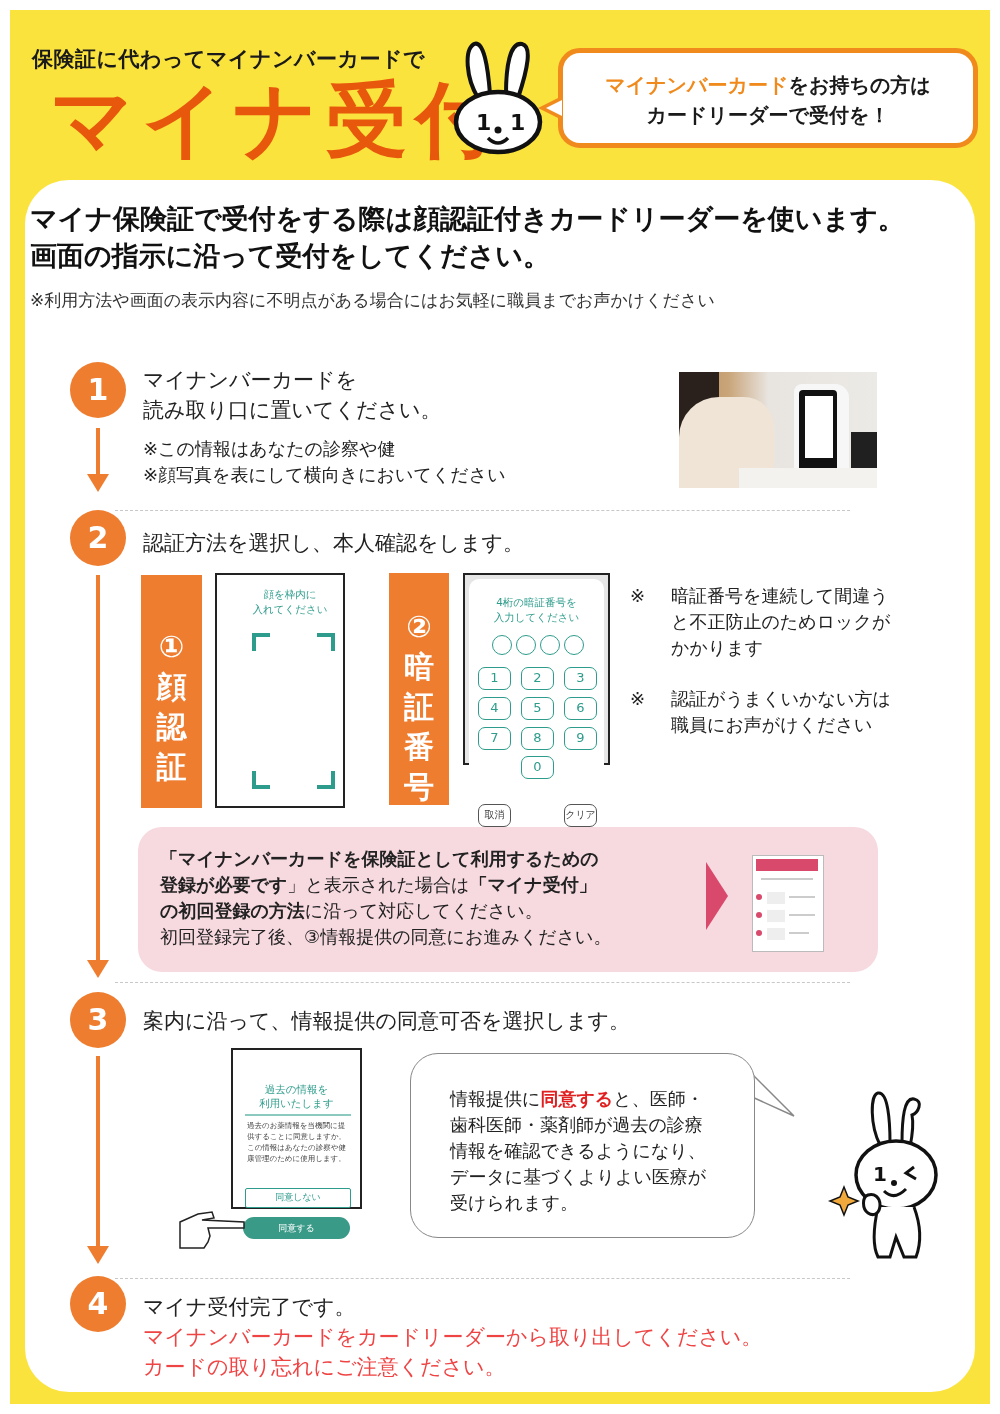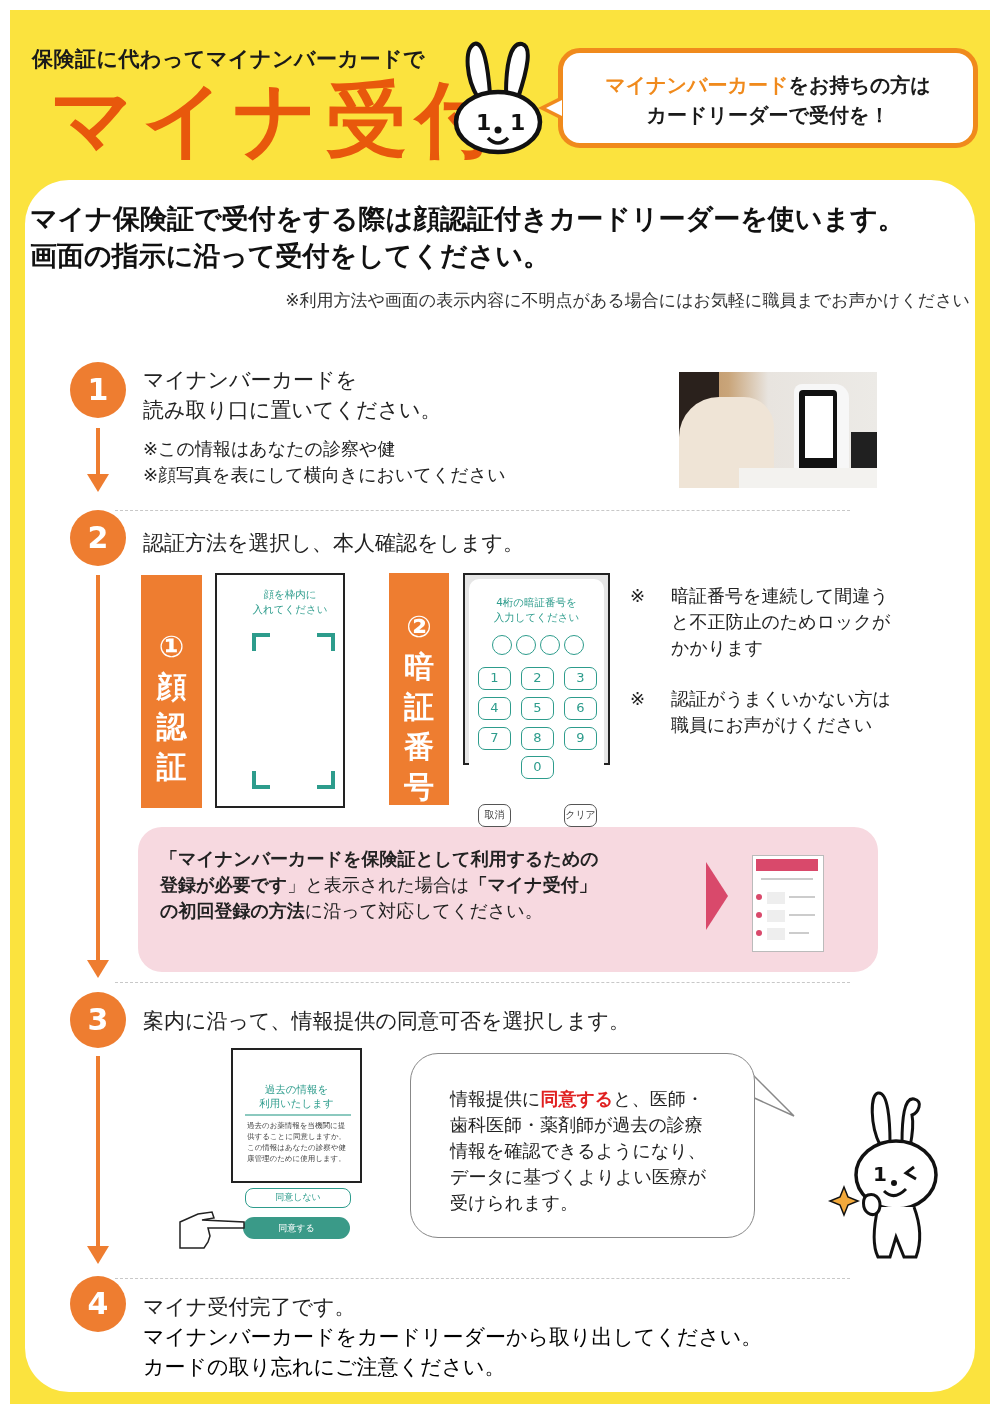--- a/index.html
+++ b/index.html
@@ -13,21 +13,21 @@
   #subtitle { left:32px; top:45px; font-size:21px; font-weight:bold; color:#1a1a1a; letter-spacing:0.5px; white-space:nowrap; }
   #title { left:50px; top:70px; font-size:82px; font-weight:bold; color:#e8580c; letter-spacing:8px; white-space:nowrap; line-height:100px; }
   #bubble { left:558px; top:48px; width:420px; height:100px; background:#fff; border:5px solid #f08a1c; border-radius:22px; box-sizing:border-box; }
   #bubble-tail { left:538px; top:96px; width:0; height:0; border-top:12px solid transparent; border-bottom:12px solid transparent; border-right:24px solid #f08a1c; }
   #bubble-tail-inner { left:546px; top:100px; width:0; height:0; border-top:8px solid transparent; border-bottom:8px solid transparent; border-right:16px solid #fff; }
   #bubble-text { left:560px; top:70px; width:416px; text-align:center; font-size:20px; font-weight:bold; line-height:30px; color:#1a1a1a; }
   .orange { color:#f08a1c; }
 
   
   #lead { left:30px; top:200px; width:940px; font-size:27px; font-weight:bold; line-height:37px; color:#111; }
-  #note { left:30px; top:289px; width:940px; text-align:right; font-size:17px; color:#333; }
+  #note { left:30px; top:289px; width:940px; text-align:left; font-size:17px; color:#333; }
 
   
   .num { width:56px; height:56px; border-radius:50%; background:#ee7d30; color:#fff; font-size:30px; font-weight:bold;
          text-align:center; line-height:56px; }
   .arrow-line { width:4px; background:#ee7d30; }
   .arrow-head { width:0; height:0; border-left:11px solid transparent; border-right:11px solid transparent; border-top:18px solid #ee7d30; }
   .divider { height:0; border-top:1.5px dashed #c8c8c8; }
   .step-text { font-size:21px; color:#222; line-height:30px; white-space:nowrap; }
   .small-text { font-size:18px; color:#222; line-height:26px; white-space:nowrap; }
 
@@ -56,25 +56,25 @@
   
   #pink { left:138px; top:827px; width:740px; height:145px; background:#f7d9e0; border-radius:24px; }
   #pink-text { left:160px; top:846px; font-size:18px; line-height:26px; color:#222; white-space:nowrap; }
   #pink-arrow { left:706px; top:862px; width:0; height:0; border-top:34px solid transparent; border-bottom:34px solid transparent; border-left:22px solid #d9496b; }
   #thumb { left:752px; top:855px; width:70px; height:95px; background:#fff; border:1px solid #bbb; }
   #thumb .hdr { position:absolute; left:3px; top:3px; width:62px; height:12px; background:#d9496b; }
   #thumb .ln { position:absolute; height:2px; background:#ccc; }
   #thumb .dt { position:absolute; width:6px; height:6px; border-radius:50%; background:#d9496b; }
 
   
-  #consent-phone { left:231px; top:1048px; width:131px; height:135px; background:#fff; border:2px solid #222; box-sizing:border-box; }
+  #consent-phone { left:231px; top:1048px; width:131px; height:161px; background:#fff; border:2px solid #222; box-sizing:border-box; }
   #speech { left:410px; top:1053px; width:345px; height:185px; background:#fff; border:1.5px solid #888; border-radius:28px; box-sizing:border-box; }
   #speech-text { left:450px; top:1086px; font-size:18px; line-height:26px; color:#222; white-space:nowrap; }
   .red-bold { color:#e02020; font-weight:bold; }
-  .red { color:#000000; }
+  .red { color:#ef4444; }
 </style>
 </head>
 <body>
 
 <div id="bg" class="abs"></div>
 
 <div id="subtitle" class="abs">保険証に代わってマイナンバーカードで</div>
 <div id="title" class="abs">マイナ受付</div>
 
 <svg class="abs" style="left:448px;top:38px;" width="100" height="118" viewBox="0 0 100 118">
@@ -190,20 +190,21 @@
 <div class="abs note-text" style="left:671px;top:686px;">
   <div>認証がうまくいかない方は</div>
   <div>職員にお声がけください</div>
 </div>
 
 <div id="pink" class="abs"></div>
 <div id="pink-text" class="abs">
   <div style="font-weight:bold;">「マイナンバーカードを保険証として利用するための</div>
   <div><b>登録が必要です</b><span>」と表示された場合は</span><b>「マイナ受付」</b></div>
   <div><b>の初回登録の方法</b><span>に沿って対応してください。</span></div>
+  <div>初回登録完了後、③情報提供の同意にお進みください。</div>
 </div>
 <div id="pink-arrow" class="abs"></div>
 <div id="thumb" class="abs">
   <div class="hdr"></div>
   <div class="ln" style="left:8px;top:22px;width:52px;"></div>
   <div class="dt" style="left:3px;top:38px;"></div>
     <div class="ln" style="left:14px;top:36px;width:18px;height:12px;background:#eee;"></div>
     <div class="ln" style="left:36px;top:40px;width:26px;"></div>
   <div class="dt" style="left:3px;top:56px;"></div>
     <div class="ln" style="left:14px;top:54px;width:18px;height:12px;background:#eee;"></div>
@@ -225,21 +226,21 @@
     <div>過去の情報を</div>
     <div>利用いたします</div>
   </div>
   <div style="position:absolute;left:12px;top:64px;width:106px;height:1.5px;background:#8cc9bf;"></div>
   <div style="position:absolute;left:14px;top:70px;font-size:7.5px;line-height:11px;color:#444;white-space:nowrap;">
     <div>過去のお薬情報を当機関に提</div>
     <div>供することに同意しますか。</div>
     <div>この情報はあなたの診察や健</div>
     <div>康管理のために使用します。</div>
   </div>
-  <div style="position:absolute;left:12px;top:138px;width:106px;height:20px;border:1.5px solid #2d9c8c;border-radius:8px;box-sizing:border-box;text-align:center;font-size:9px;line-height:17px;color:#2d9c8c;">同意しない</div>
+  <div style="position:absolute;left:12px;top:138px;width:106px;height:20px;border:1.5px solid #2d9c8c;border-radius:2px;box-sizing:border-box;text-align:center;font-size:9px;line-height:17px;color:#2d9c8c;">同意しない</div>
 </div>
 <div class="abs" style="left:243px;top:1217px;width:107px;height:22px;border-radius:11px;background:#3a9a88;color:#fff;font-size:9px;text-align:center;line-height:22px;">同意する</div>
 <svg class="abs" style="left:178px;top:1208px;" width="70" height="44" viewBox="0 0 70 44">
   <path d="M2 14 L20 6 L34 4 L36 10 L24 12 L66 14 L66 20 L30 20 L32 28 L30 34 L26 40 L2 40 Z" fill="#fff" stroke="#222" stroke-width="1.5"></path>
 </svg>
 
 <svg class="abs" style="left:740px;top:1060px;" width="60" height="60" viewBox="0 0 60 60">
   <path d="M0 2 L54 56 L10 36" fill="#fff" stroke="#888" stroke-width="1.5"></path>
 </svg>
 <div id="speech" class="abs"></div>

